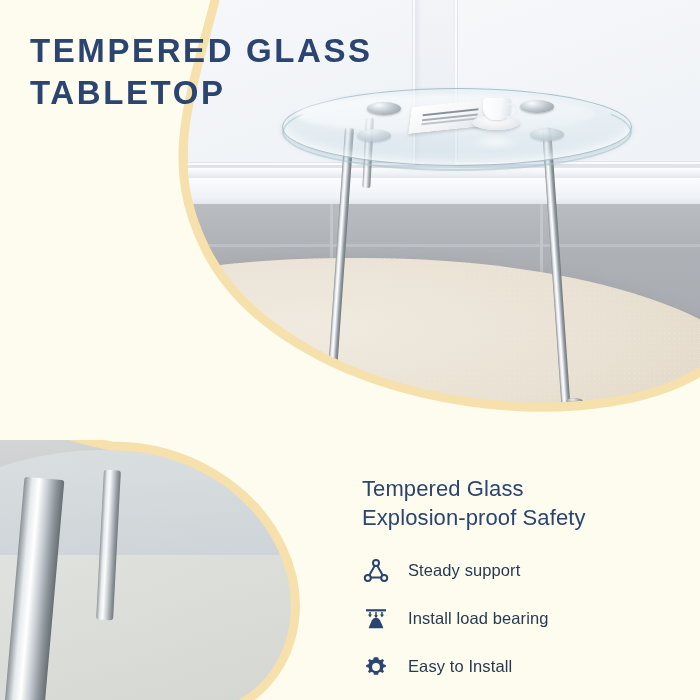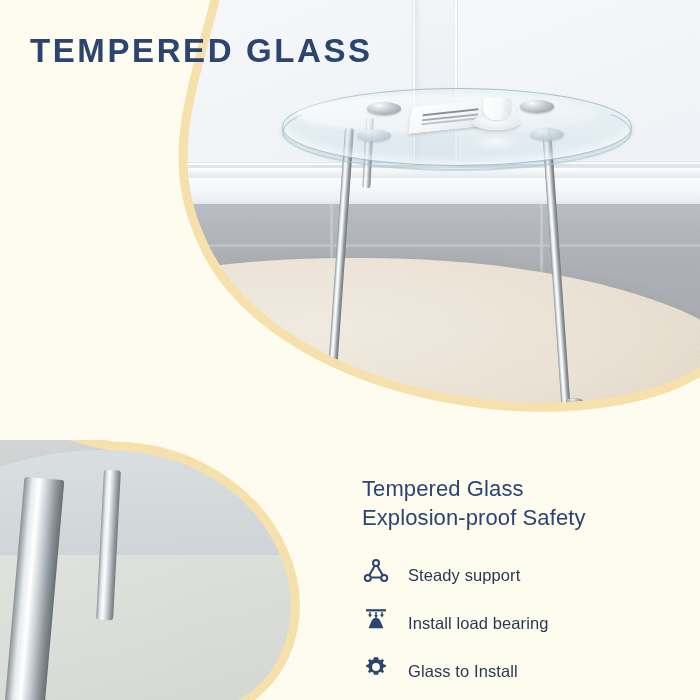--- a/index.html
+++ b/index.html
@@ -218,21 +218,21 @@
   
   .features {
     position:absolute; left:362px; top:474px; width:330px; z-index:5;
   }
   .sub-head {
     color:#2B4470; font-size:22px; font-weight:normal;
     line-height:1.34; letter-spacing:.1px;
     white-space:pre-line;
     margin-bottom:24px;
   }
-  .feat-row { display:flex; align-items:flex-end; gap:18px; margin-bottom:20px; }
+  .feat-row { display:flex; align-items:center; gap:18px; margin-bottom:20px; }
   .feat-icon { width:28px; height:28px; flex:0 0 28px;
                display:flex; align-items:center; justify-content:center; }
   .feat-label { color:#283A52; font-size:16.5px; letter-spacing:.1px; }
 </style>
 </head>
 <body>
 
 <div class="stage">
 
   <div class="hero-wrap">
@@ -288,20 +288,21 @@
                C 205,40 192,80 186,120
                C 178,172 186,210 206,250
                C 232,302 282,340 345,368
                C 420,400 520,416 610,402
                C 650,396 680,384 700,372" fill="none" stroke="#F6E0AC" stroke-width="9" stroke-linecap="round"></path>
     </svg>
   </div>
 
   <h1 class="headline">
     <span>TEMPERED GLASS</span><br>
+    <span>TABLETOP</span>
   </h1>
 
   <div class="inset-wrap">
     <svg width="0" height="0" style="position:absolute" aria-hidden="true">
       <defs>
         <clipPath id="insetClip" clipPathUnits="userSpaceOnUse">
           <path d="M 120,6
                    C 196,6 262,48 290,108
                    C 318,168 300,232 252,262
                    C 212,287 140,292 80,288
@@ -375,17 +376,17 @@
           <path fill="#2B4470" d="M13 3.2 l2.1 0 0.55 2.3 a7.8 7.8 0 0 1 1.85 0.78 l2.0 -1.25 1.48 1.48 -1.25 2.0
                    a7.8 7.8 0 0 1 0.78 1.85 l2.3 0.55 0 2.1 -2.3 0.55 a7.8 7.8 0 0 1 -0.78 1.85 l1.25 2.0 -1.48 1.48
                    -2.0 -1.25 a7.8 7.8 0 0 1 -1.85 0.78 l-0.55 2.3 -2.1 0 -2.1 0 -0.55 -2.3
                    a7.8 7.8 0 0 1 -1.85 -0.78 l-2.0 1.25 -1.48 -1.48 1.25 -2.0
                    a7.8 7.8 0 0 1 -0.78 -1.85 l-2.3 -0.55 0 -2.1 2.3 -0.55
                    a7.8 7.8 0 0 1 0.78 -1.85 l-1.25 -2.0 1.48 -1.48 2.0 1.25
                    a7.8 7.8 0 0 1 1.85 -0.78 l0.55 -2.3 Z
                    M13 9.1 a3.9 3.9 0 1 0 0 7.8 a3.9 3.9 0 0 0 0 -7.8 Z"></path>
         </svg>
       </span>
-      <span class="feat-label">Glass to Install</span>
+      <span class="feat-label">Easy to Install</span>
     </div>
   </div>
 
 </div>
 
 </body></html>

